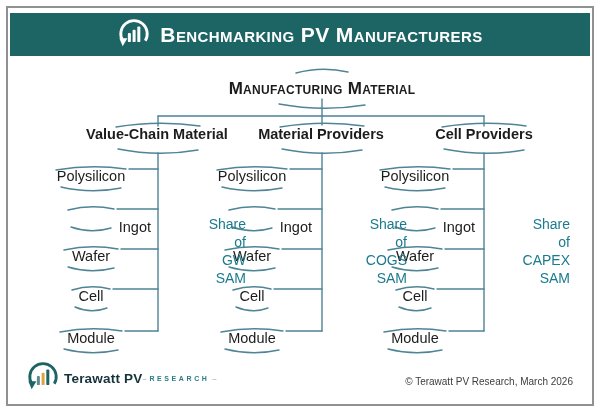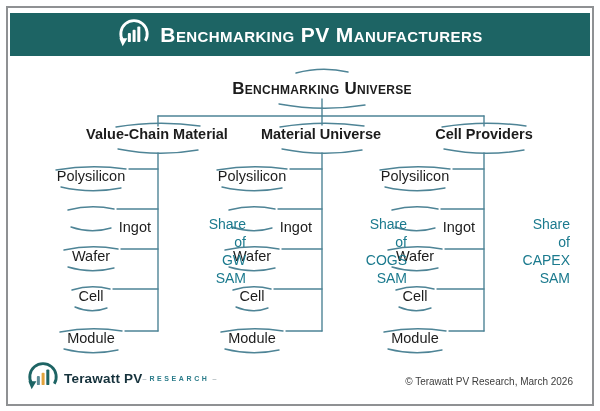--- a/index.html
+++ b/index.html
@@ -122,24 +122,24 @@
       <path d="M 445 189 L 484 189"></path>
     <path d="M 396 230 Q 415 224 434 229"></path>
       <path d="M 399 247 Q 415 254 431 248"></path>
       <path d="M 437 229 L 484 229"></path>
     <path d="M 384 272 Q 415 266 446 271"></path>
       <path d="M 388 289 Q 415 296 442 290"></path>
       <path d="M 449 271 L 484 271"></path>
   </g>
 </svg>
 
-<div class="lbl root-lbl">Benchmarking Universe</div>
+<div class="lbl root-lbl">Manufacturing Material</div>
 
 <div class="lbl col-header ch0">Value-Chain Material</div>
-<div class="lbl col-header ch1">Material Universe</div>
+<div class="lbl col-header ch1">Material Providers</div>
 <div class="lbl col-header ch2">Cell Providers</div>
 
 <div class="lbl item c0 r0">Polysilicon</div>
 <div class="lbl item c0 r1">Ingot</div>
 <div class="lbl item c0 r2">Wafer</div>
 <div class="lbl item c0 r3">Cell</div>
 <div class="lbl item c0 r4">Module</div>
 
 <div class="lbl item c1 r0">Polysilicon</div>
 <div class="lbl item c1 r1">Ingot</div>

